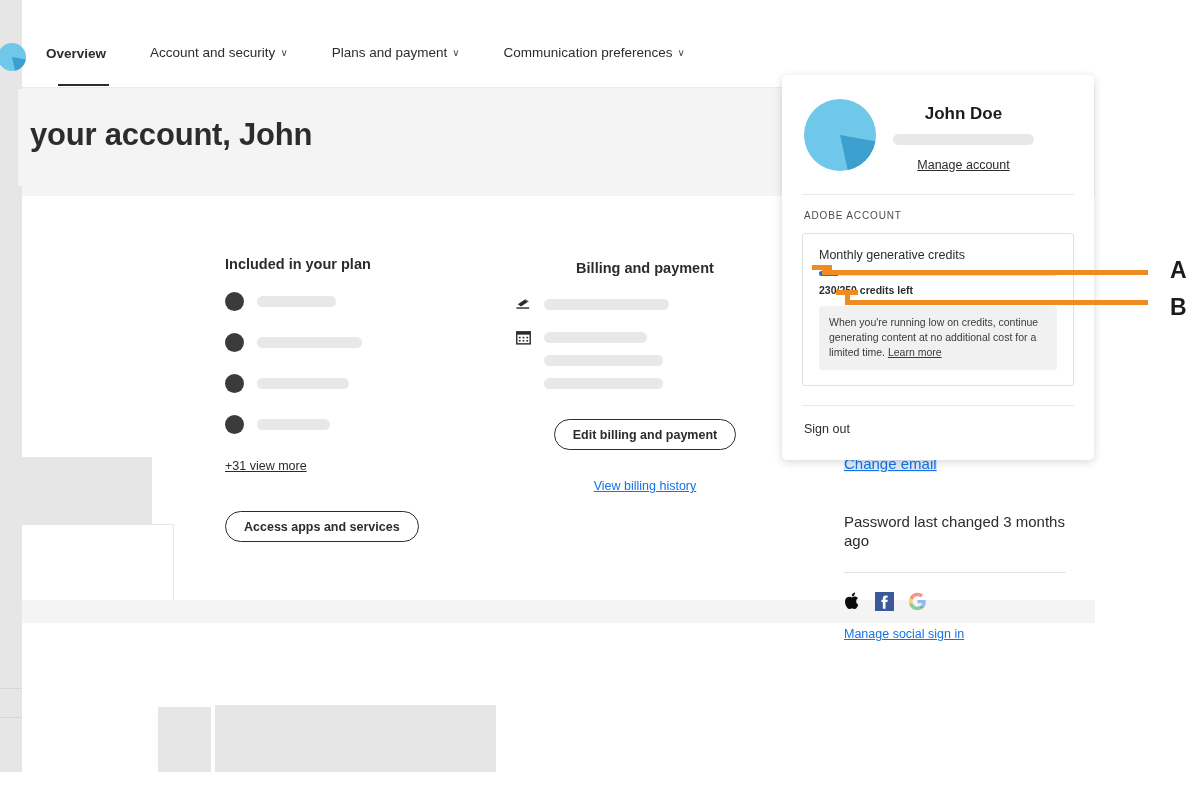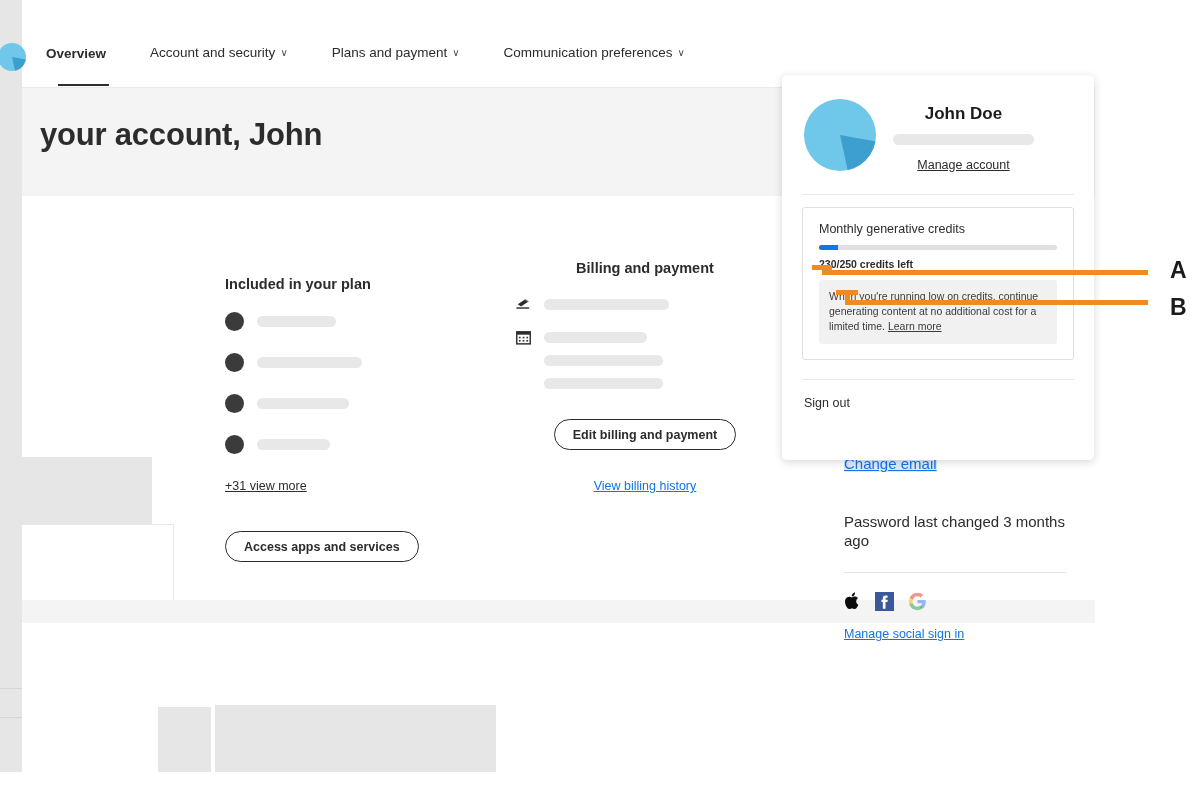--- a/index.html
+++ b/index.html
@@ -74,21 +74,21 @@
   .avatar .wedge {
     position: absolute;
     left: 50%; top: 50%;
     width: 100%; height: 100%;
     background: #3d9fce;
     clip-path: polygon(0% 0%, 100% 18%, 22% 100%);
   }
 
   
   .hero {
-    position: absolute; left: 28px; top: 89px;
+    position: absolute; left: 18px; top: 89px;
     width: 964px; height: 97px;
     background: #f4f4f4;
     padding-left: 44px;
   }
   .hero h1 {
     position: absolute; left: 12px; top: 28px;
     font-size: 31px;
     font-weight: bold;
     color: #2c2c2c;
     letter-spacing: -0.2px;
@@ -257,21 +257,21 @@
 
     <div class="main-card">
 
       <div class="left-ghost"></div>
       <div class="left-card">
         <div class="skel s1"></div>
         <div class="skel s2"></div>
         <div class="pill"></div>
       </div>
 
-      <div class="col" style="left:203px; top:80px; width:260px;">
+      <div class="col" style="left:203px; top:60px; width:260px;">
         <div class="col-title">Included in your plan</div>
 
         <div class="plan-row">
           <div class="plan-dot"></div>
           <div class="skel" style="width:79px;"></div>
         </div>
         <div class="plan-row">
           <div class="plan-dot"></div>
           <div class="skel" style="width:105px;"></div>
         </div>
@@ -370,20 +370,21 @@
         <div class="wedge"></div>
       </div>
       <div class="panel-head-txt">
         <div class="panel-name">John Doe</div>
         <div class="panel-skel"></div>
         <div class="panel-manage">Manage account</div>
       </div>
     </div>
 
     <div class="panel-divider"></div>
+    <div class="panel-section-label">ADOBE ACCOUNT</div>
 
     <div class="credits-box">
       <div class="credits-title">Monthly generative credits</div>
       <div class="credits-bar">
         <i id="credits-fill" style="width: 8%;"></i>
       </div>
       <div class="credits-left">230/250 credits left</div>
       <div class="credits-note">
         <span>When you're running low on credits, continue generating content at no additional cost for a limited time. </span><a>Learn more</a>
       </div>

